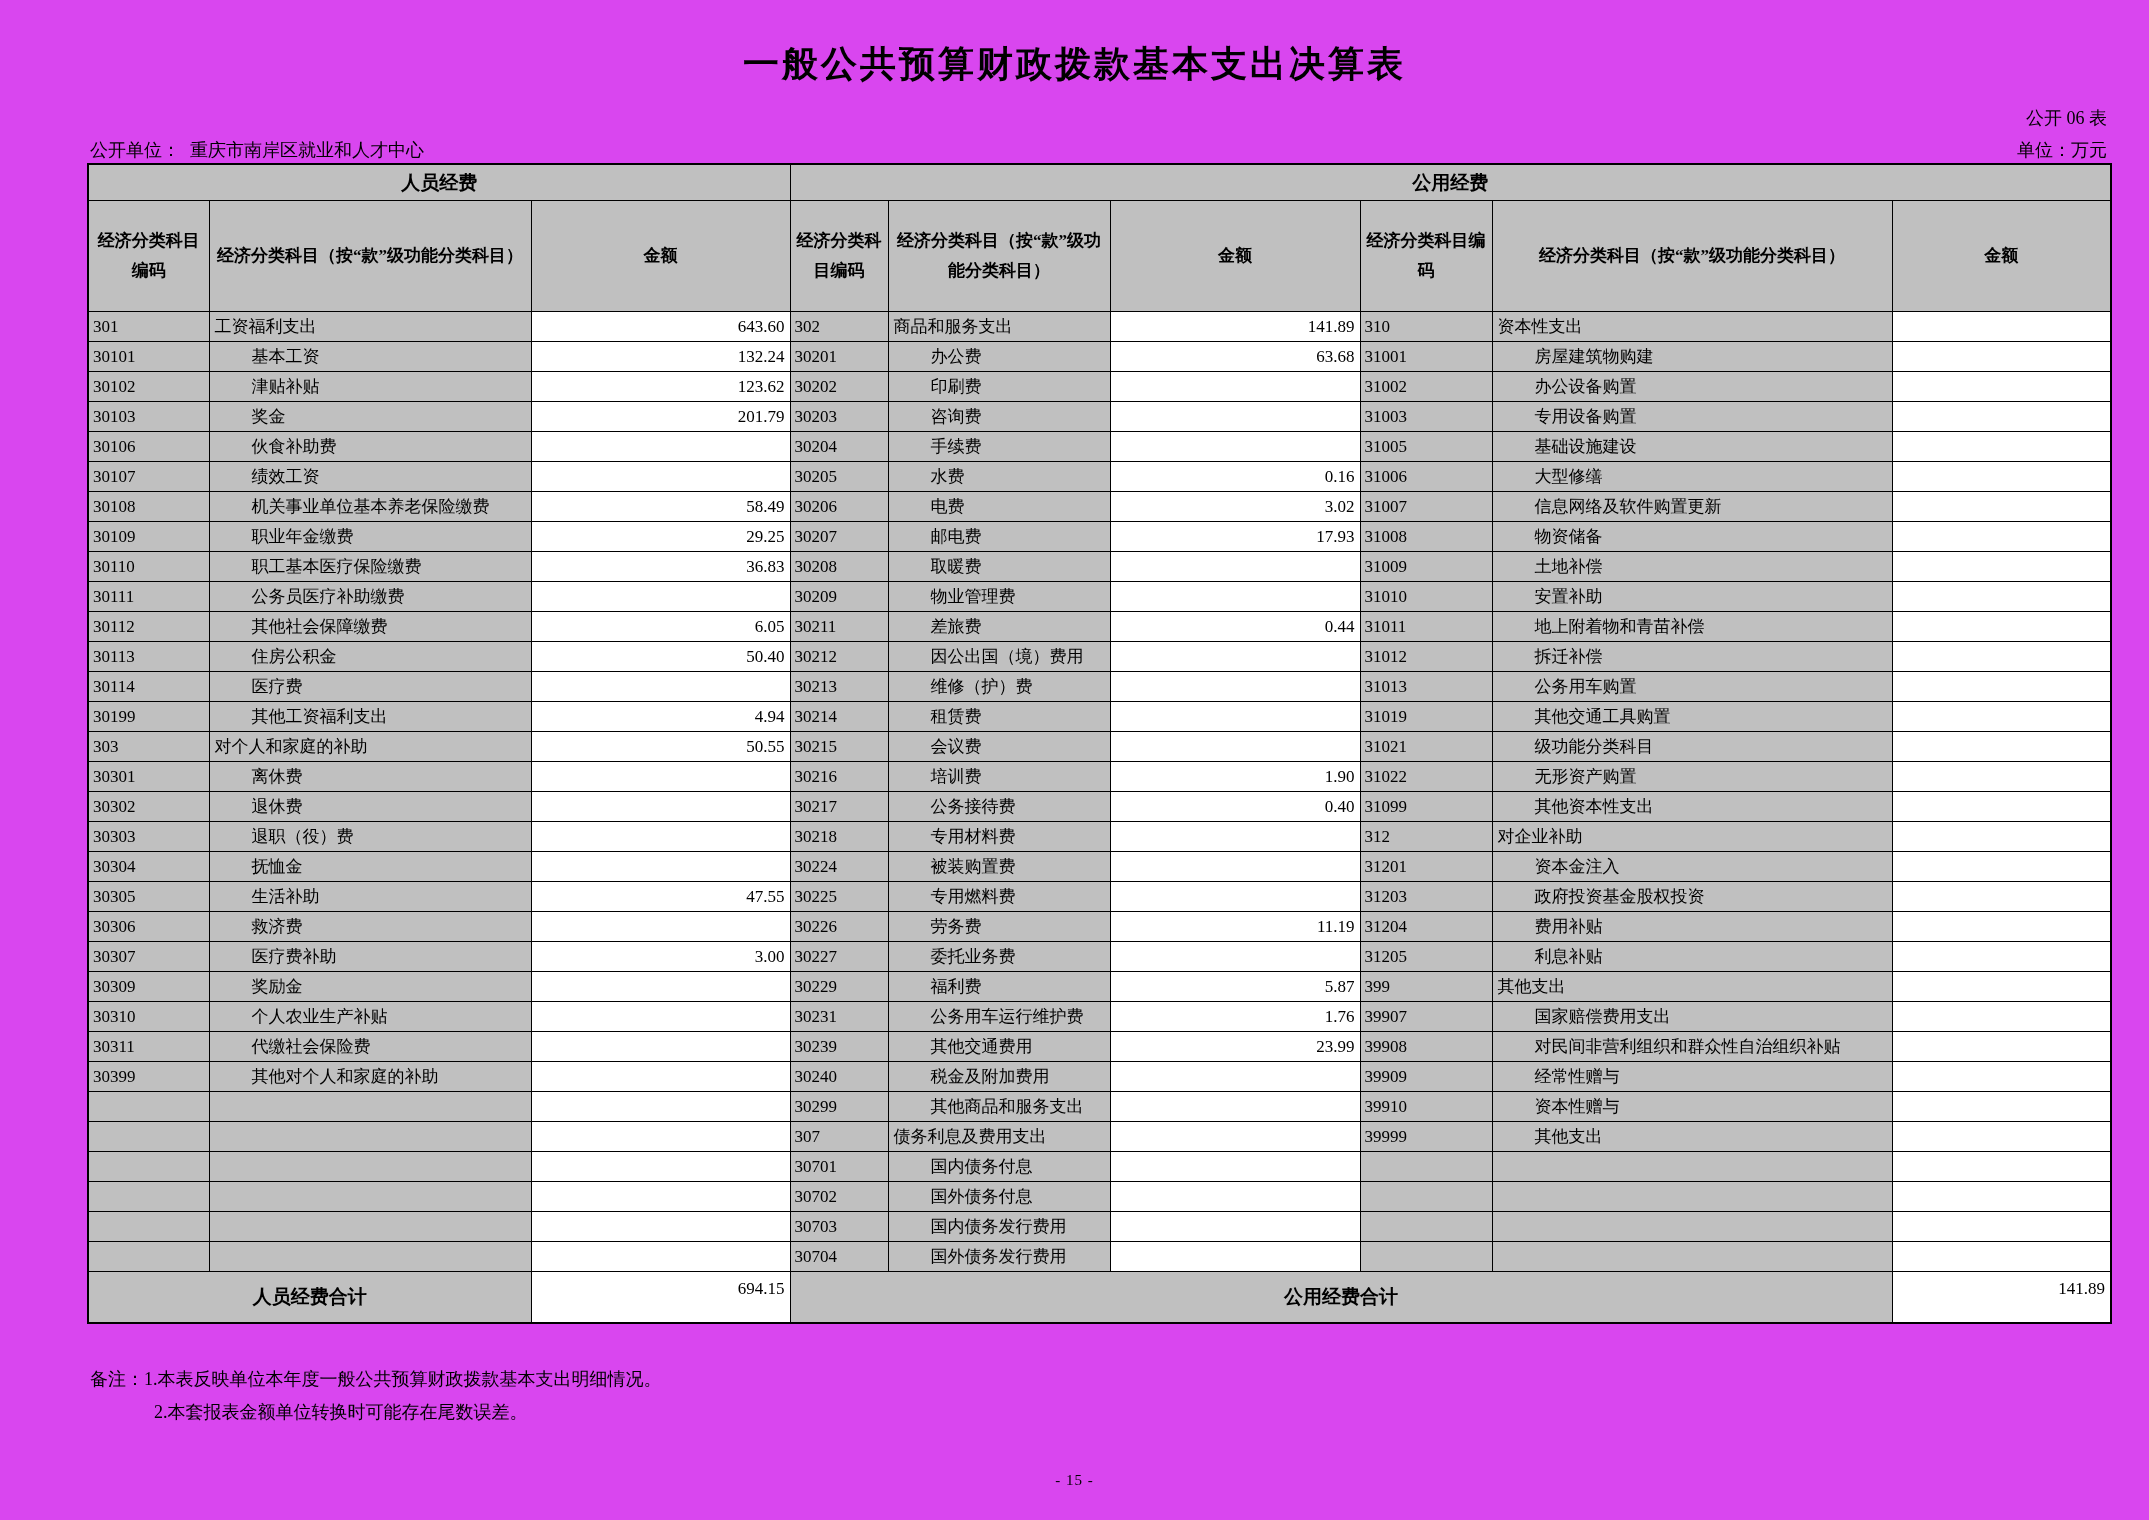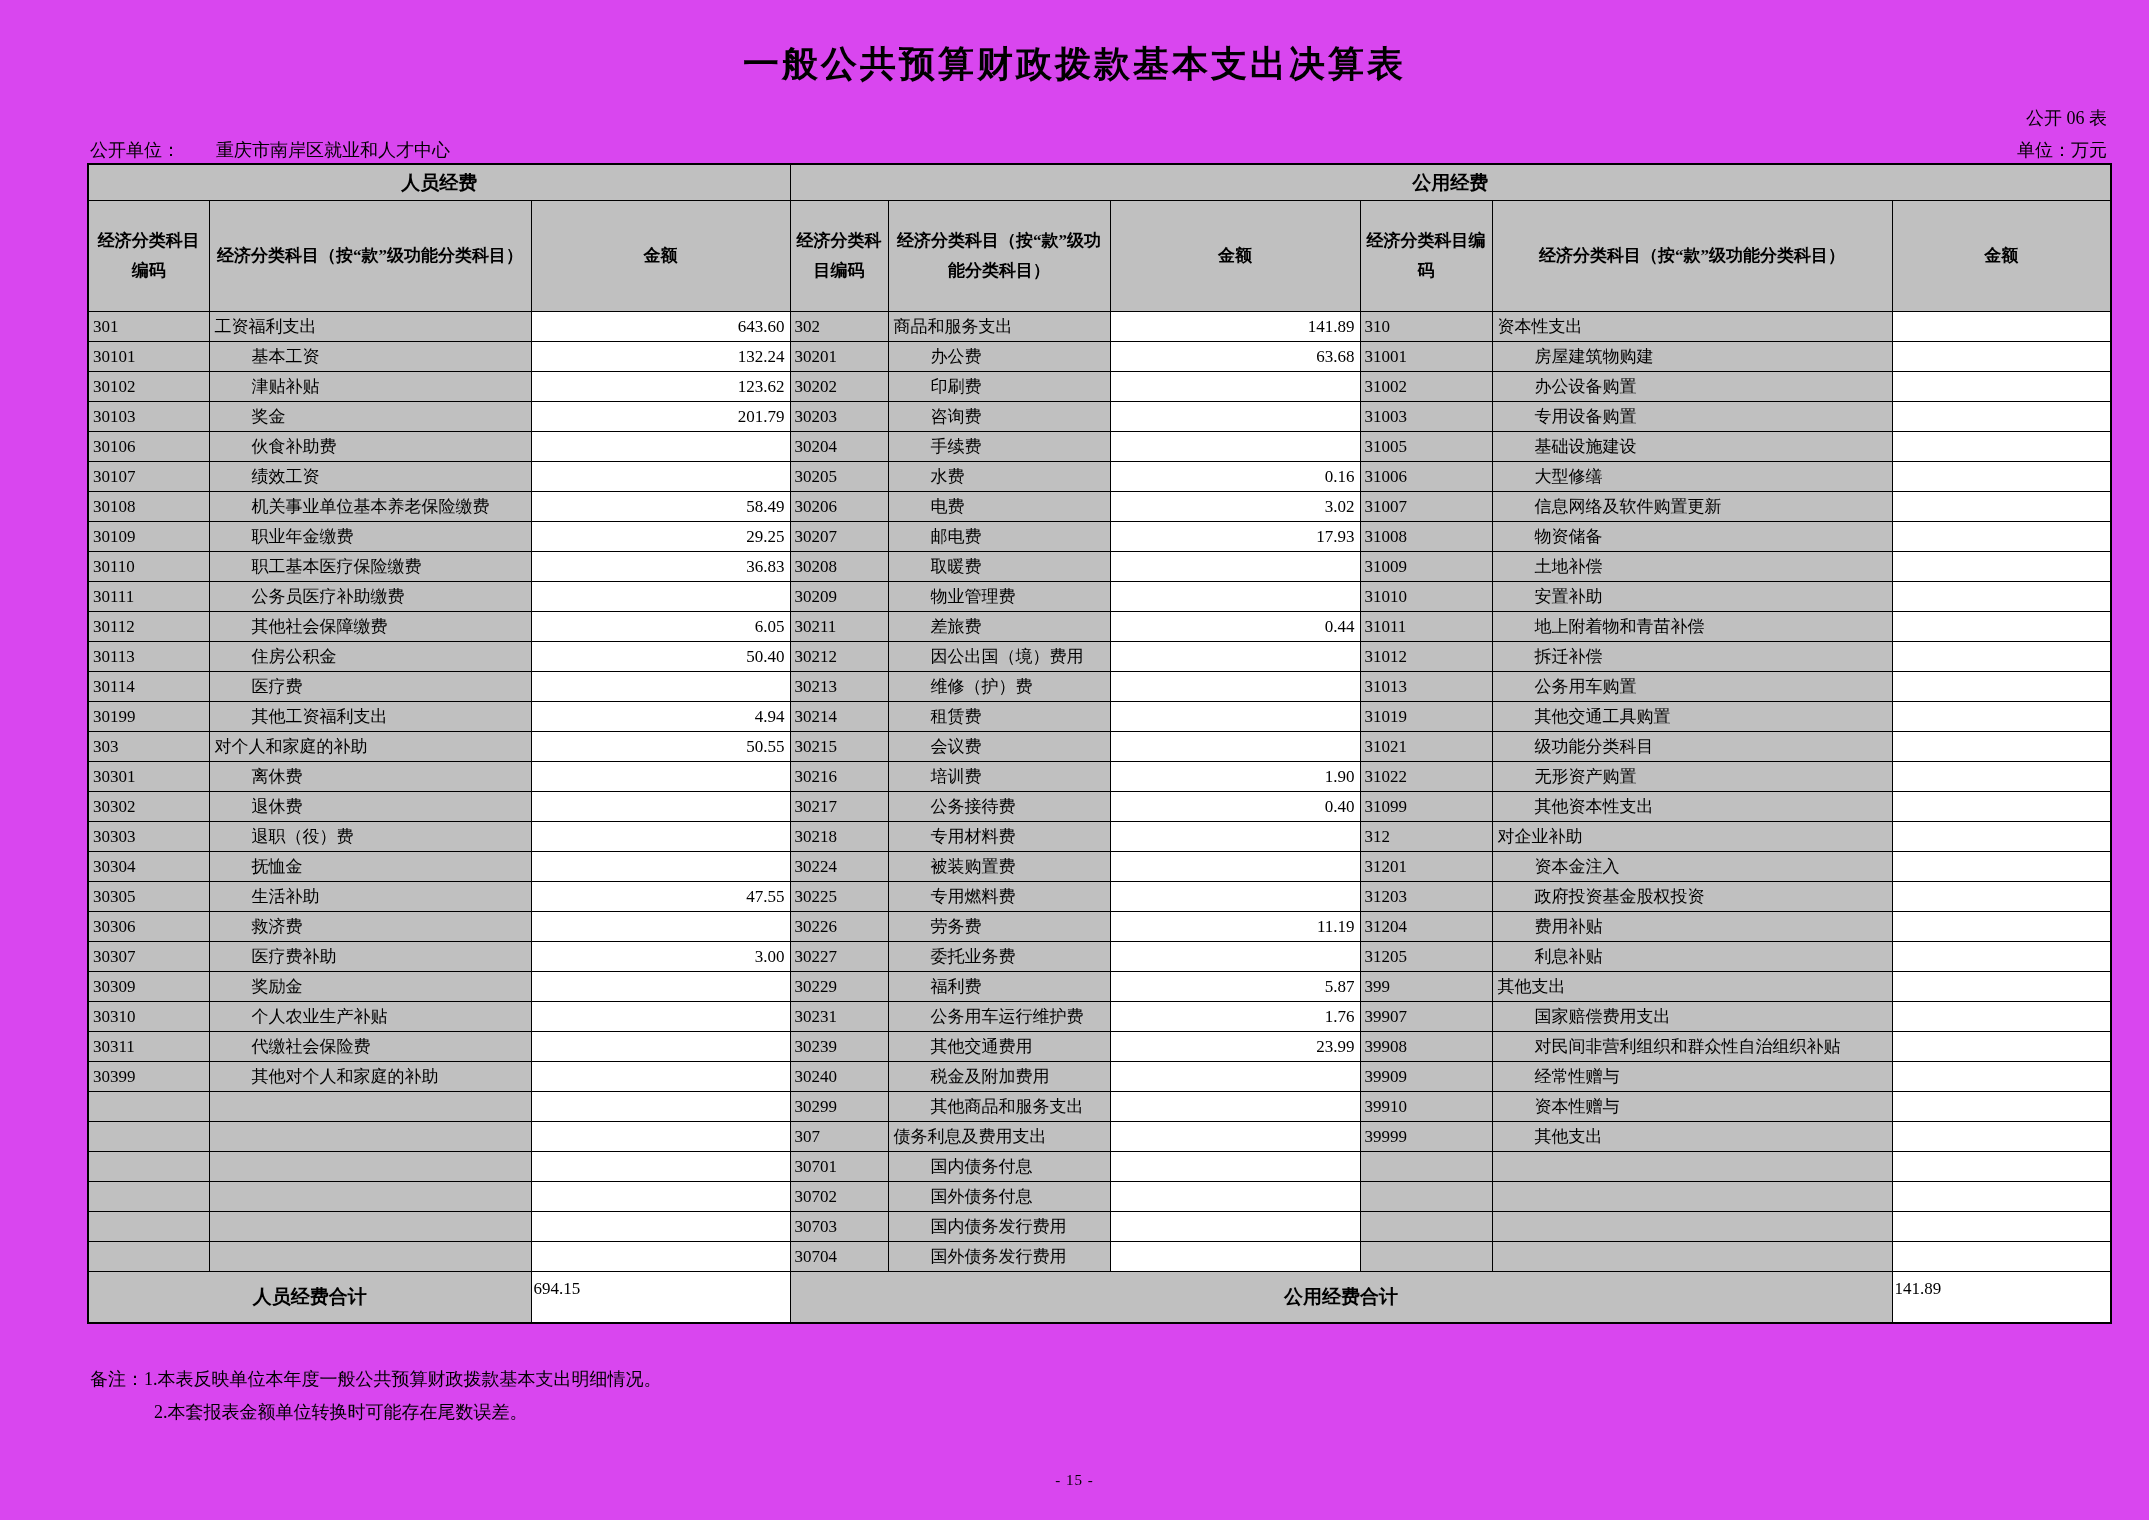--- a/index.html
+++ b/index.html
@@ -4,40 +4,40 @@
 <style>
   html,body{margin:0;padding:0;background:#e8e8e8;}
   .page{
     position:relative;width:2149px;height:1520px;background:#d946ef;
     font-family:"Liberation Serif","DejaVu Serif",serif;color:#000;overflow:hidden;
   }
   .title{position:absolute;top:40px;left:0;width:100%;text-align:center;
     font-size:36px;font-weight:bold;letter-spacing:3px;}
   .table-no{position:absolute;top:106px;right:42px;font-size:18px;}
   .pub-line{position:absolute;top:138px;left:90px;font-size:18px;}
-  .pub-name{margin-left:36px;}
+  .pub-name{margin-left:10px;}
   .unit{position:absolute;top:138px;right:42px;font-size:18px;}
 
   table.main{position:absolute;top:163px;left:87px;width:2023px;
     border-collapse:collapse;table-layout:fixed;}
   table.main{border:2px solid #000;}
   table.main td{border:1px solid #000;overflow:hidden;font-size:17px;line-height:1.25;}
   .g{background:#c0c0c0;}
   .w{background:#ffffff;}
   tr.grouprow td{height:33px;text-align:center;font-weight:bold;font-size:19px;vertical-align:middle;}
   tr.headrow td{height:110px;text-align:center;vertical-align:middle;
     font-weight:bold;font-size:17px;line-height:1.75;padding:0 4px;}
   tbody tr{height:30px;}
   td.code{text-align:left;vertical-align:middle;padding:0 2px 0 4px;}
   td.name{text-align:left;vertical-align:middle;padding:0 2px 0 5px;white-space:nowrap;}
   td.name.ind{padding-left:42px;}
   td.amt{text-align:right;vertical-align:middle;padding:0 5px 0 2px;}
   tr.sumrow td{height:34px;vertical-align:middle;}
   tr.sumrow td.sl{text-align:center;font-weight:bold;font-size:19px;}
-  tr.sumrow td.sa{font-size:17px;padding:0 5px 16px 2px;}
+  tr.sumrow td.sa{text-align:right;font-size:17px;padding:0 5px 16px 2px;}
 
   .notes{position:absolute;top:1354px;left:90px;font-size:18px;line-height:33px;margin-top:9px;}
   .notes .n2{margin-left:64px;}
   .pageno{position:absolute;top:1472px;left:0;width:100%;text-align:center;
     font-size:15px;letter-spacing:1px;}
 </style>
 </head>
 <body>
 
 <div class="page">

